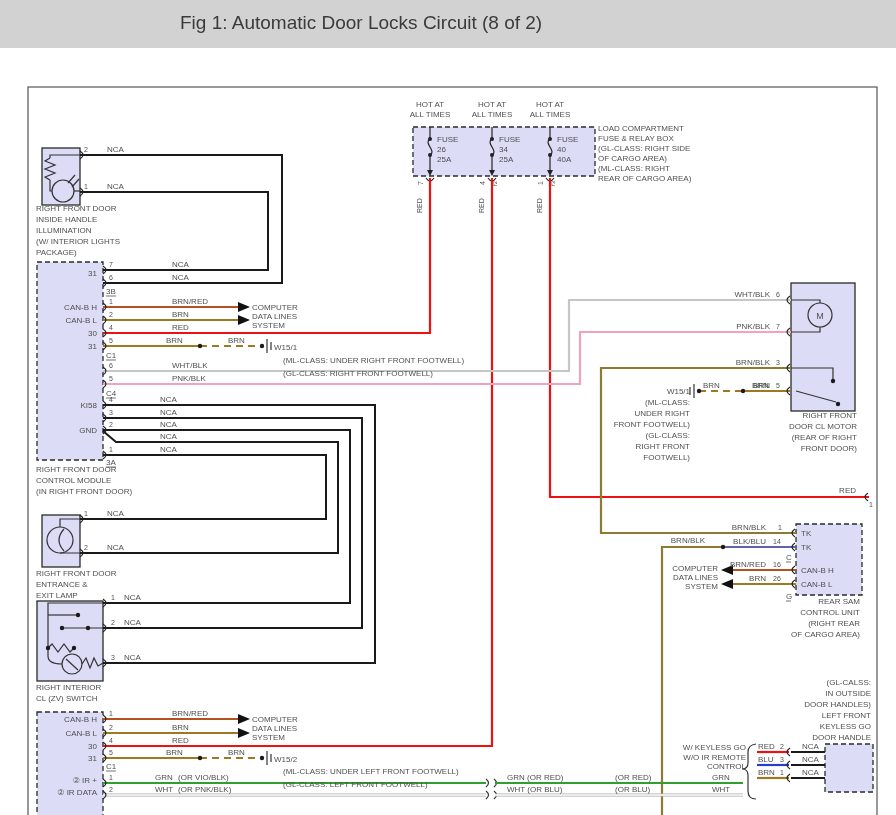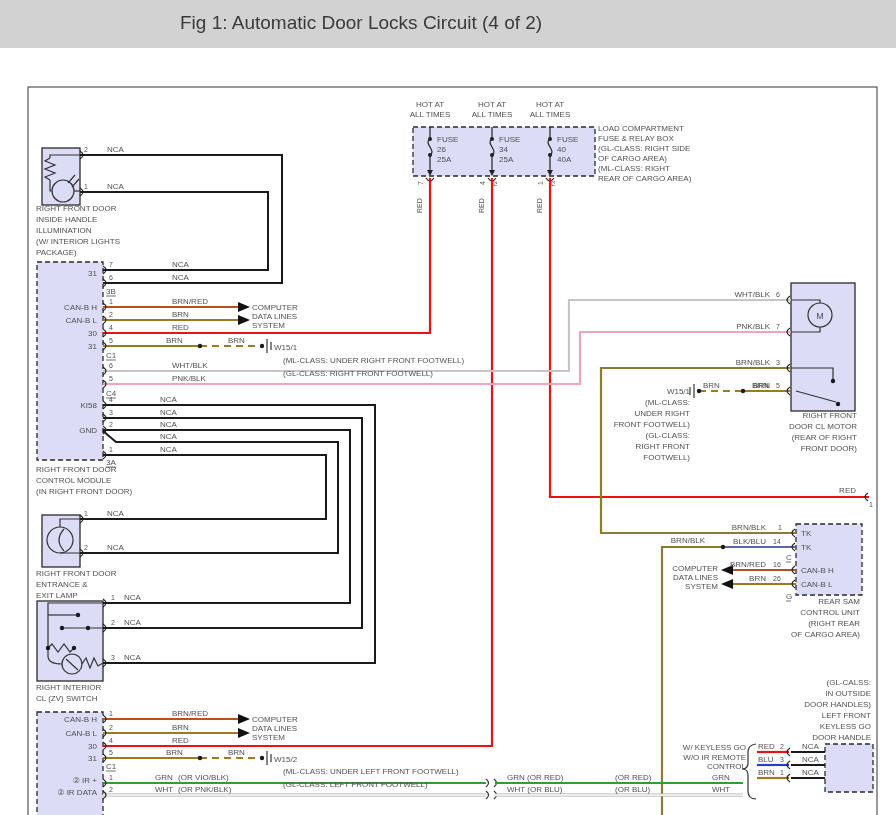--- a/index.html
+++ b/index.html
@@ -8,21 +8,21 @@
   .titlebar{position:absolute;left:0;top:0;width:896px;height:48px;background:#d2d2d2;}
   .titlebar .t{position:absolute;left:180px;top:12px;font-size:19px;color:#3b3b3b;}
   svg{position:absolute;left:0;top:48px;}
   svg text{font-family:"Liberation Sans",sans-serif;fill:#4f4f4f;}
 </style>
 </head>
 <body>
 
 <div class="screen">
   <div class="titlebar">
-    <div class="t">Fig 1: Automatic Door Locks Circuit (4 of 2)</div>
+    <div class="t">Fig 1: Automatic Door Locks Circuit (8 of 2)</div>
   </div>
   <div id="diagram-host">
       <svg width="896" height="767">
         <rect x="28" y="39" width="849" height="760" fill="none" stroke="#555" stroke-width="1.2"></rect>
         <rect x="413" y="79" width="182" height="49" fill="#dcdcf7" stroke="#2a2a2a" stroke-width="1.3" stroke-dasharray="5,3"></rect>
         <rect x="42" y="100" width="38" height="57" fill="#dcdcf7" stroke="#2a2a2a" stroke-width="1.3"></rect>
         <rect x="37" y="214" width="66" height="198" fill="#dcdcf7" stroke="#2a2a2a" stroke-width="1.3" stroke-dasharray="5,3"></rect>
         <rect x="42" y="467" width="38" height="52" fill="#dcdcf7" stroke="#2a2a2a" stroke-width="1.3"></rect>
         <rect x="37" y="553" width="66" height="80" fill="#dcdcf7" stroke="#2a2a2a" stroke-width="1.3"></rect>
         <rect x="37" y="664" width="66" height="120" fill="#dcdcf7" stroke="#2a2a2a" stroke-width="1.3" stroke-dasharray="5,3"></rect>

